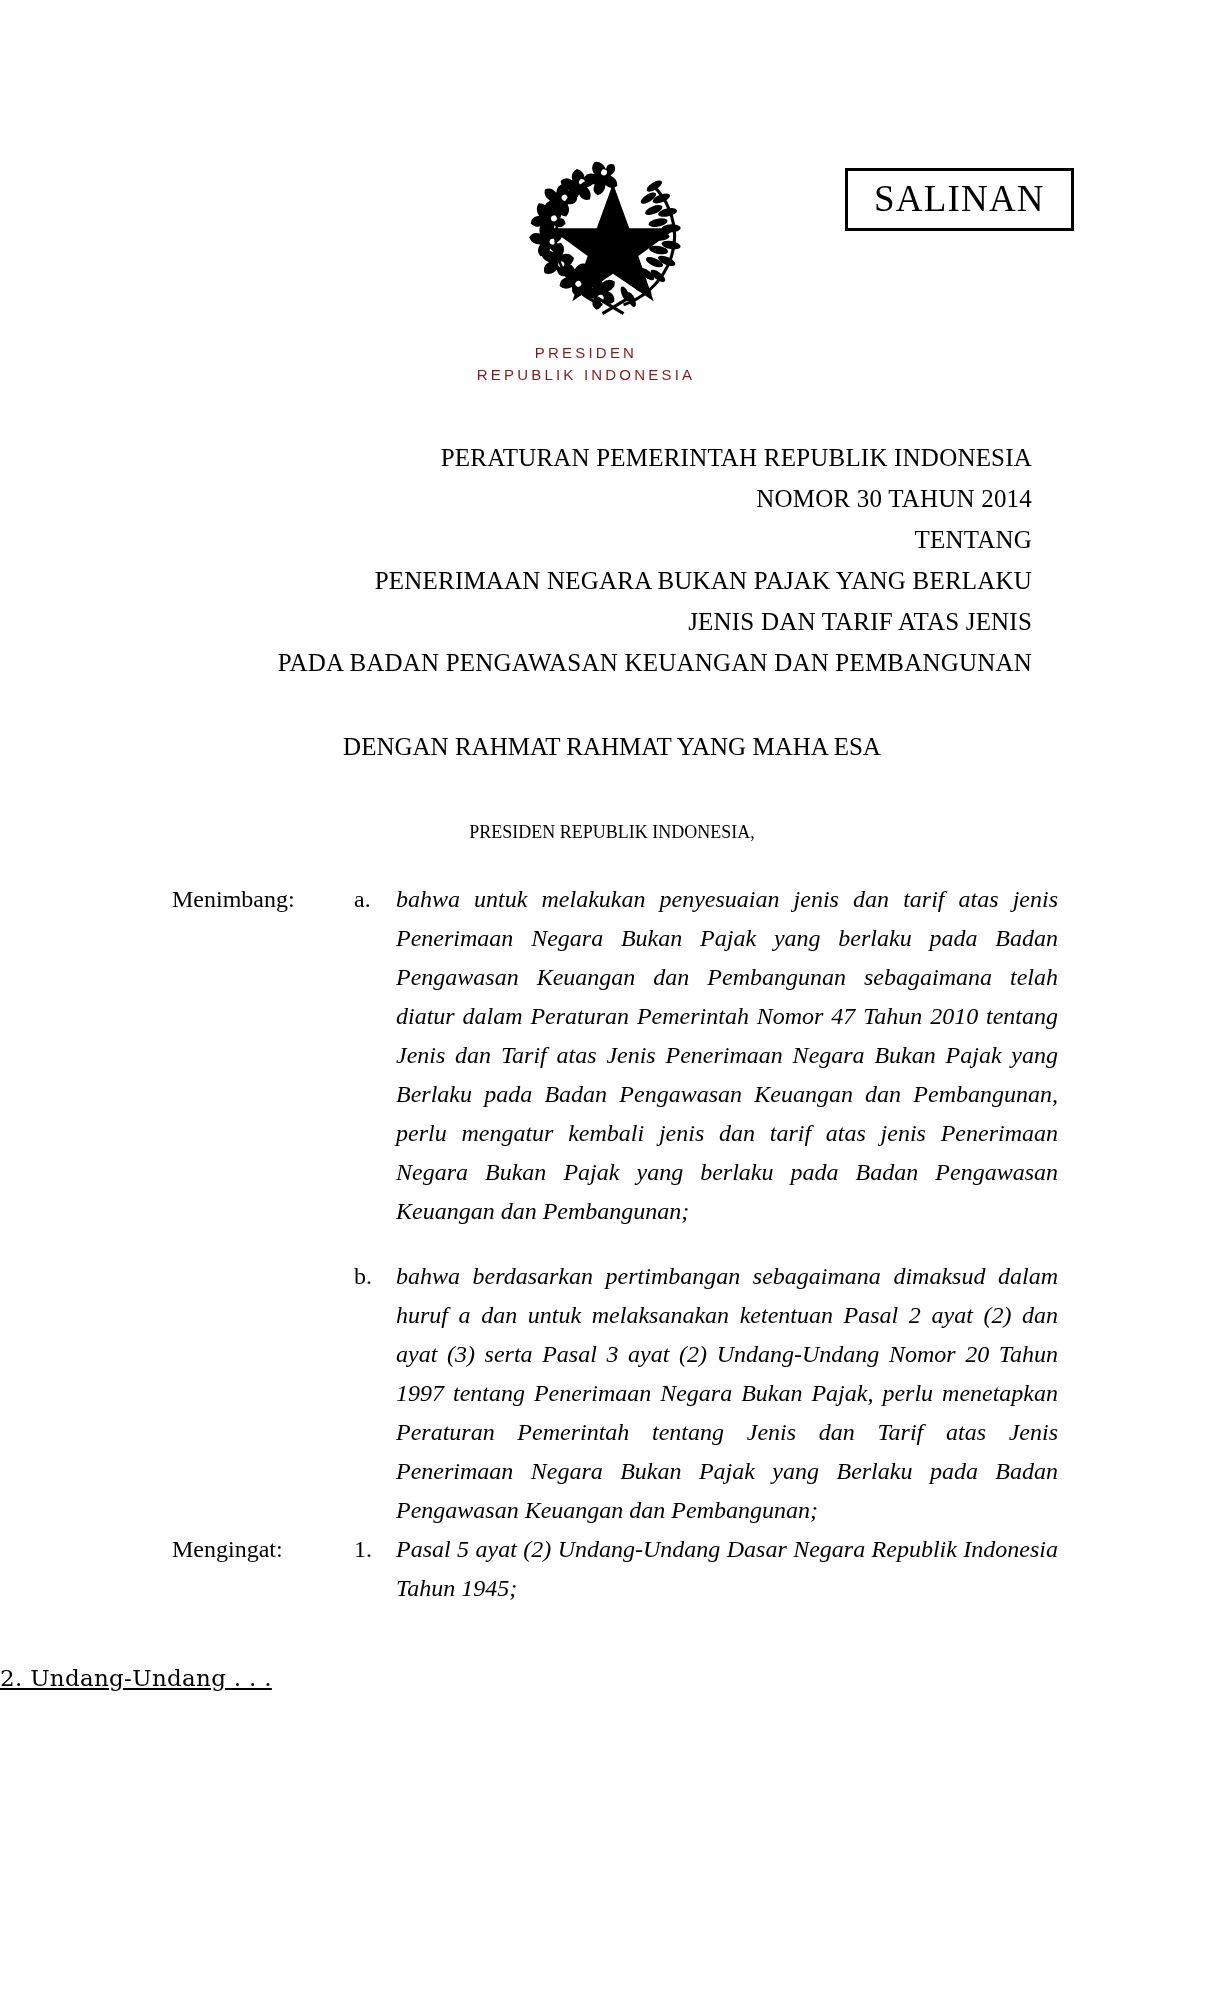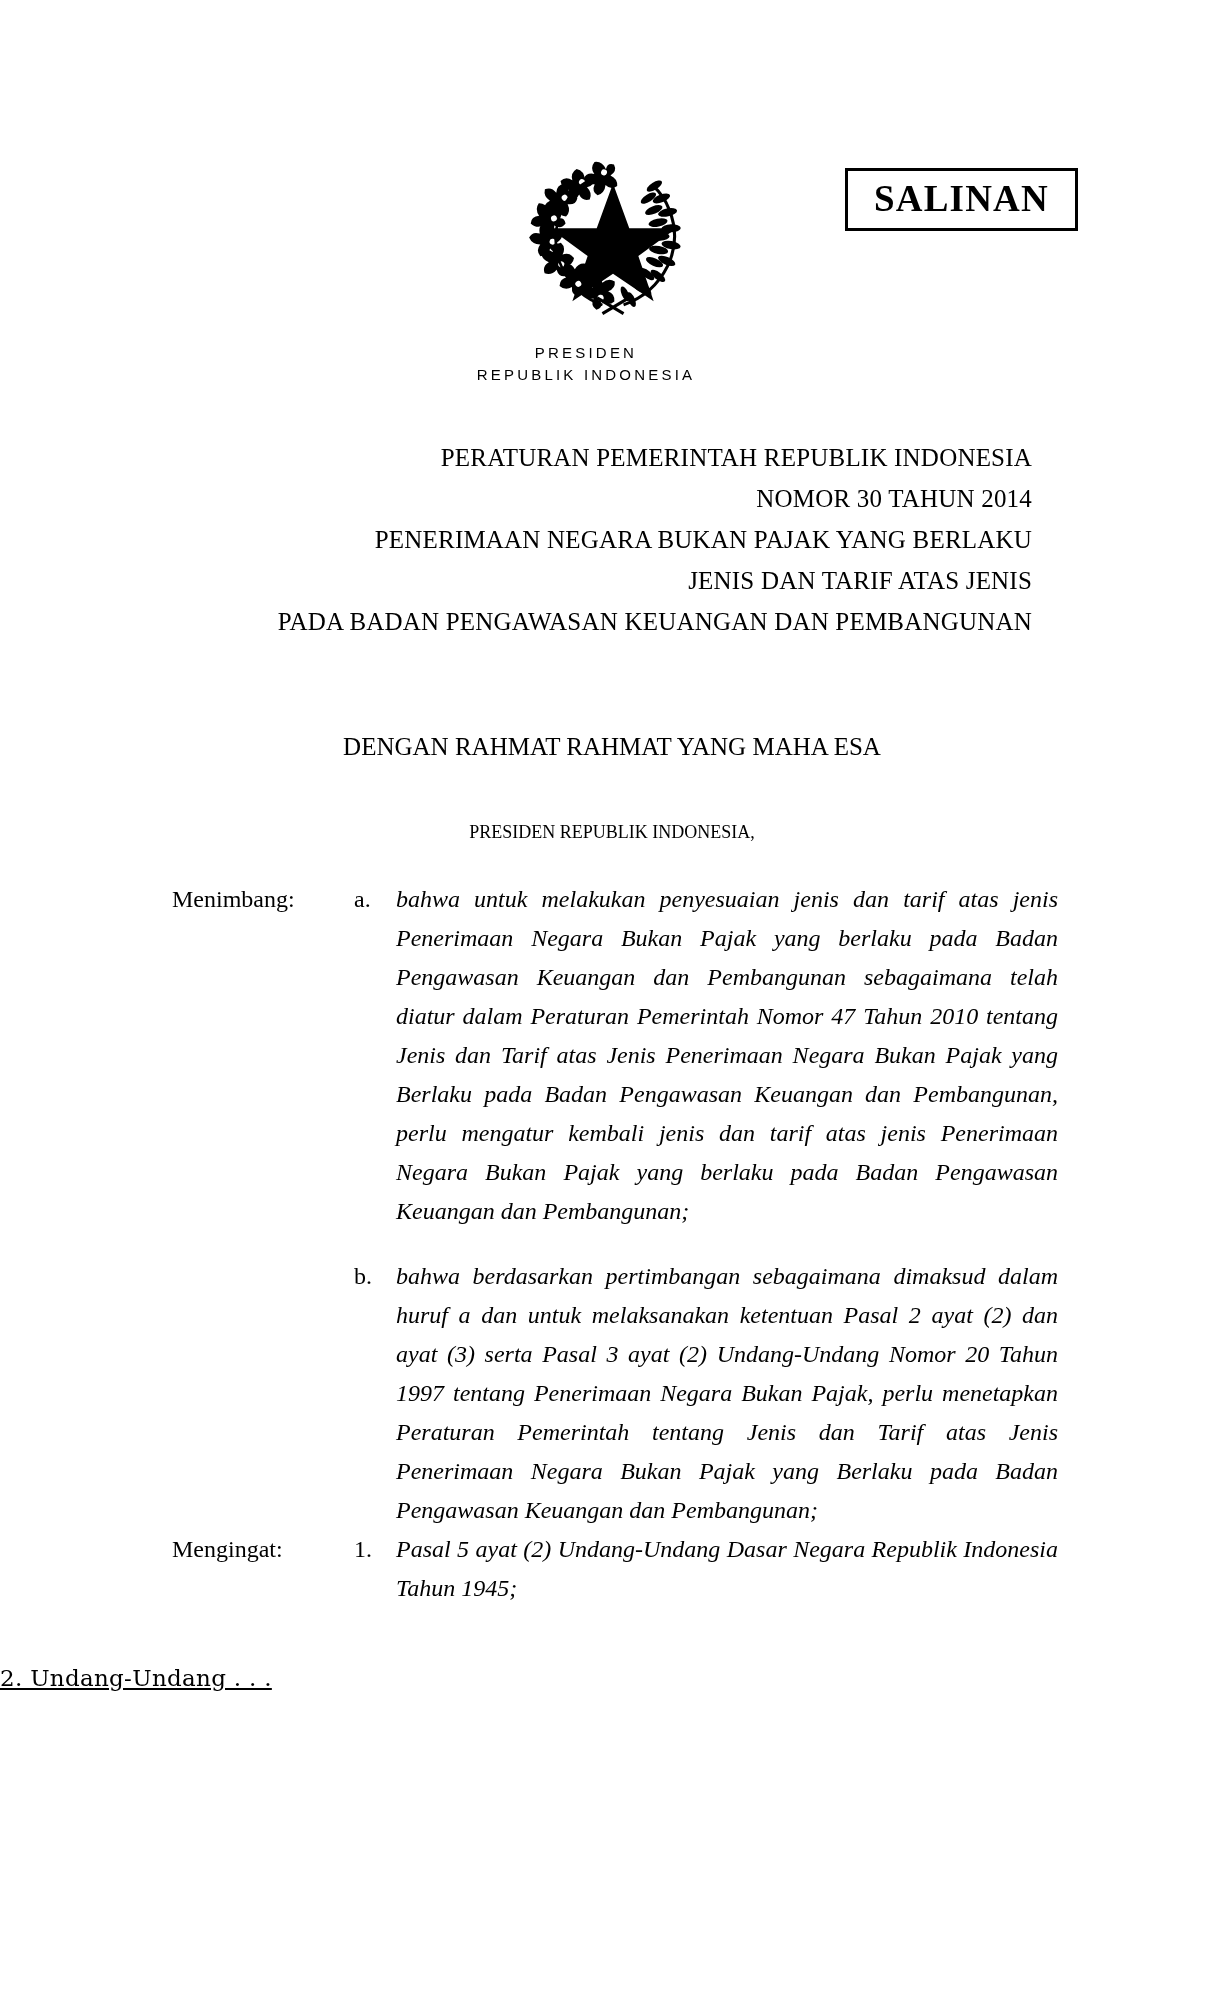--- a/index.html
+++ b/index.html
@@ -43,38 +43,38 @@
   .salinan-box {
     position: absolute;
     left: 845px;
     top: 168px;
     border: 3px solid #000000;
     padding: 9px 26px 11px 26px;
     background: #ffffff;
   }
   .salinan-text {
     font-family: "Liberation Serif", "DejaVu Serif", serif;
-    font-weight: bold;
+    font-weight: normal;
     font-size: 37px;
     letter-spacing: 1.2px;
     line-height: 1;
     white-space: nowrap;
   }
 
   .presiden-label {
     position: absolute;
     left: 0;
     top: 342px;
     width: 1172px;
     text-align: center;
     font-family: "Liberation Sans", "DejaVu Sans", sans-serif;
     font-size: 15px;
     letter-spacing: 3.2px;
     line-height: 1.45;
-    color: #000000;
+    color: #7f1d1d;
   }
   .presiden-label .line2 { display: block; }
 
   
   .title-block {
     position: absolute;
     left: 0;
     top: 437px;
     width: 1032px;
     text-align: right;
@@ -261,20 +261,21 @@
 
     <div class="presiden-label">
       <span>PRESIDEN</span>
       <span class="line2">REPUBLIK INDONESIA</span>
     </div>
   </div>
 
   <div class="title-block">
     <div class="title-line">PERATURAN PEMERINTAH REPUBLIK INDONESIA</div>
     <div class="title-line">NOMOR 30 TAHUN 2014</div>
+    <div class="title-line">TENTANG</div>
     <div class="title-line">PENERIMAAN NEGARA BUKAN PAJAK YANG BERLAKU</div>
     <div class="title-line">JENIS DAN TARIF ATAS JENIS</div>
     <div class="title-line">PADA BADAN PENGAWASAN KEUANGAN DAN PEMBANGUNAN</div>
   </div>
 
   <div class="rahmat-line">DENGAN RAHMAT RAHMAT YANG MAHA ESA</div>
   <div class="presiden-ri-line">PRESIDEN REPUBLIK INDONESIA,</div>
 
   <div class="body-block">
 

